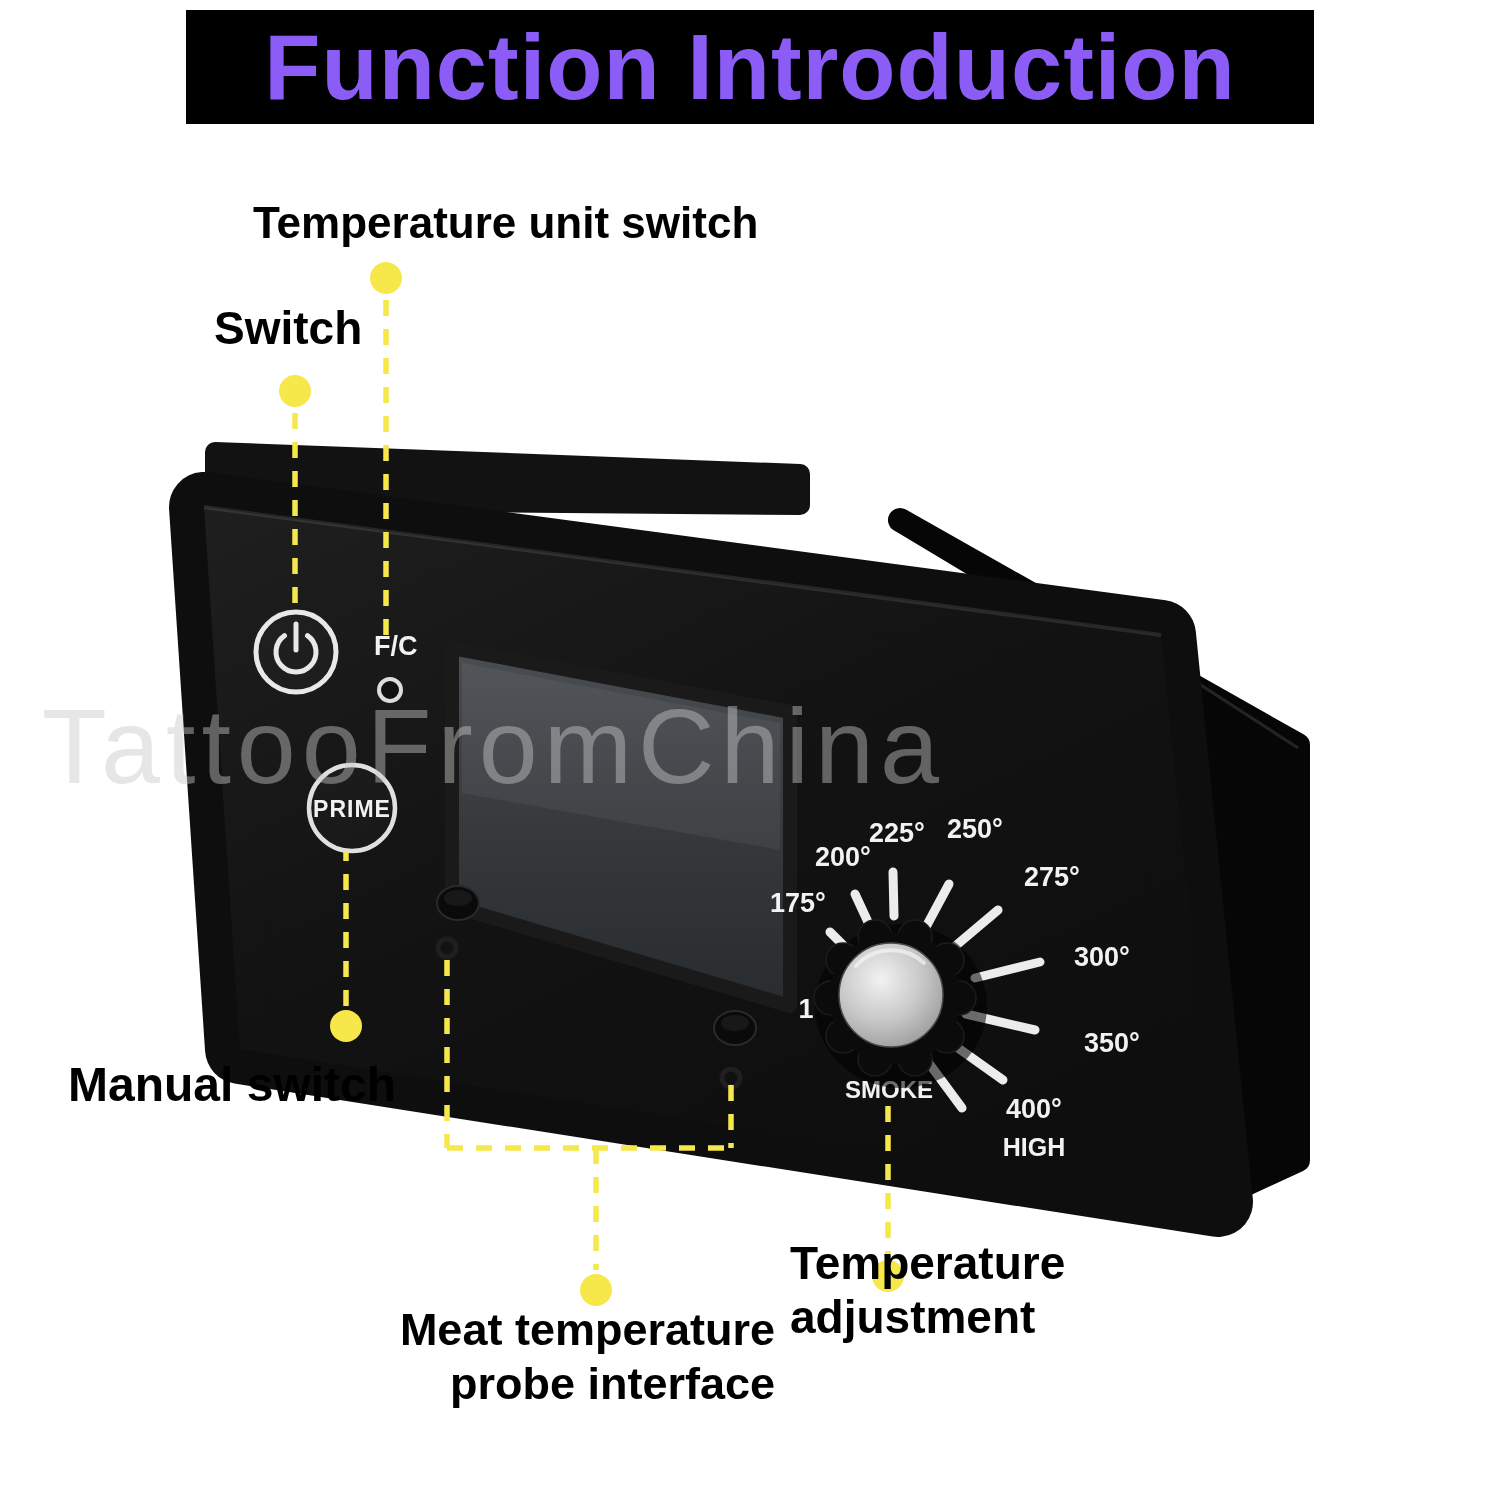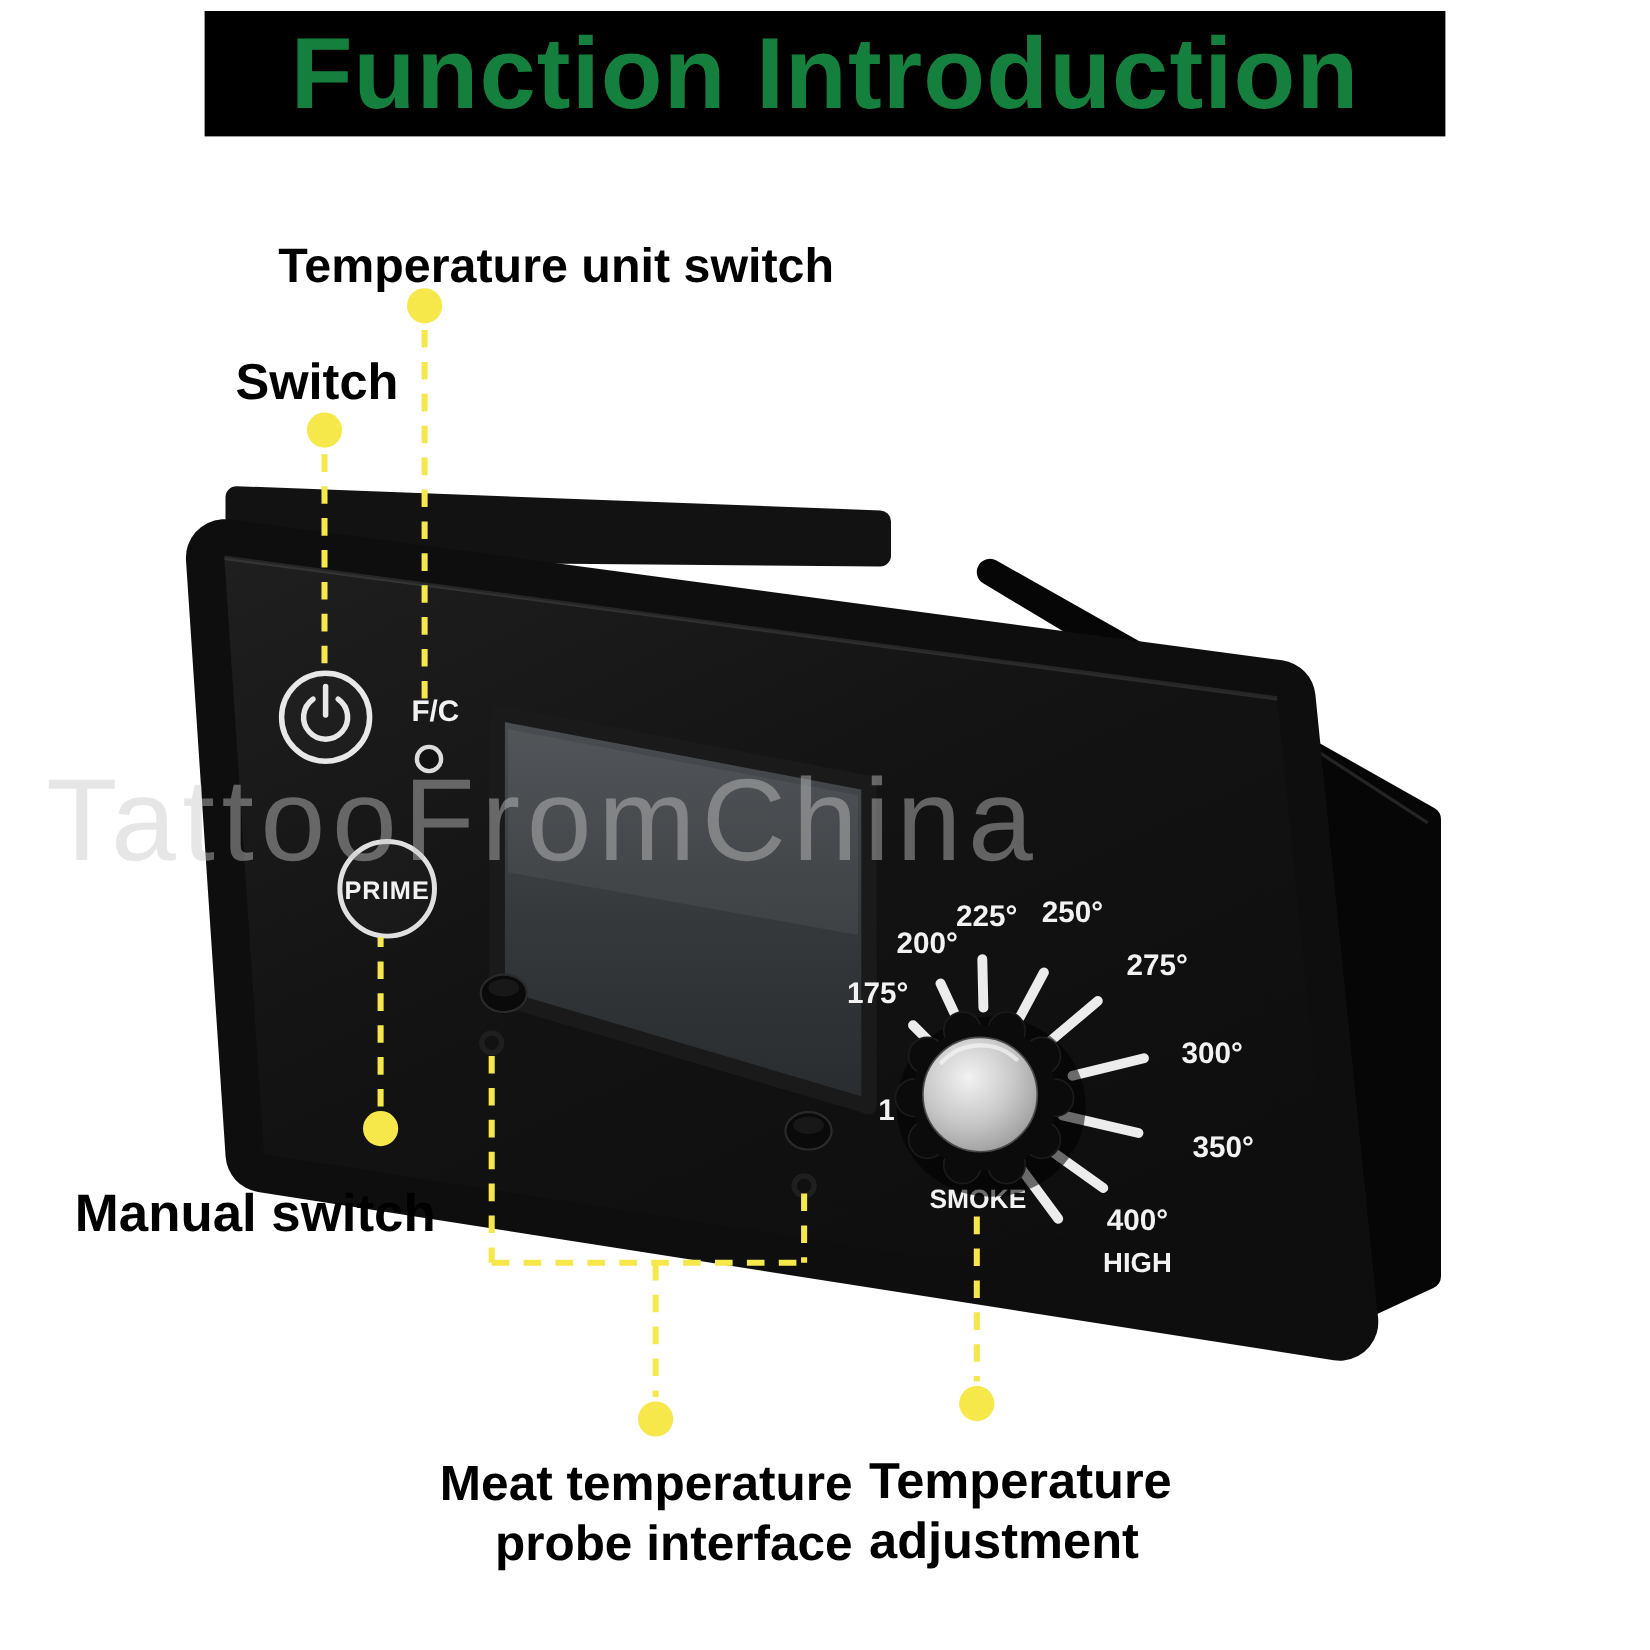--- a/index.html
+++ b/index.html
@@ -1,27 +1,27 @@
 <!DOCTYPE html>
 <html><head>
 <meta charset="utf-8">
 <style>
   html,body{margin:0;padding:0;background:#fff;}
   #stage{position:relative;width:1500px;height:1500px;background:#ffffff;overflow:hidden;
          font-family:"Liberation Sans",sans-serif;}
   #scene{position:absolute;left:0;top:0;width:1500px;height:1500px;}
   .banner{position:absolute;left:186px;top:10px;width:1128px;height:114px;background:#000;
           display:flex;align-items:center;justify-content:center;}
-  .banner-title{color:#15803d;font-size:92px;font-weight:bold;letter-spacing:1px;white-space:nowrap;}
-  .label{position:absolute;color:#000;font-weight:bold;line-height:1.12;margin-top:19px;}
+  .banner-title{color:#8b5cf6;font-size:92px;font-weight:bold;letter-spacing:1px;white-space:nowrap;}
+  .label{position:absolute;color:#000;font-weight:bold;line-height:1.12;}
   .lbl-tempunit{left:253px;top:198px;font-size:44px;}
   .lbl-switch{left:214px;top:303px;font-size:46px;}
   .lbl-manual{left:68px;top:1058px;font-size:48px;}
   .lbl-meat{left:345px;top:1303px;width:430px;font-size:45px;text-align:right;line-height:54px;}
-  .lbl-tadj{left:790px;top:1300px;width:300px;font-size:46px;text-align:left;line-height:54px;}
+  .lbl-tadj{left:790px;top:1236px;width:300px;font-size:46px;text-align:left;line-height:54px;}
   .watermark{position:absolute;left:18px;top:686px;width:1470px;font-size:106px;font-weight:400;
              letter-spacing:6px;color:rgba(200,200,200,0.45);white-space:nowrap;pointer-events:none;margin-left:24px;}
   svg text{font-family:"Liberation Sans",sans-serif;font-weight:bold;fill:#f2f2f2;}
 </style>
 </head>
 <body>
 
 <div id="stage">
 
   <div class="banner">

